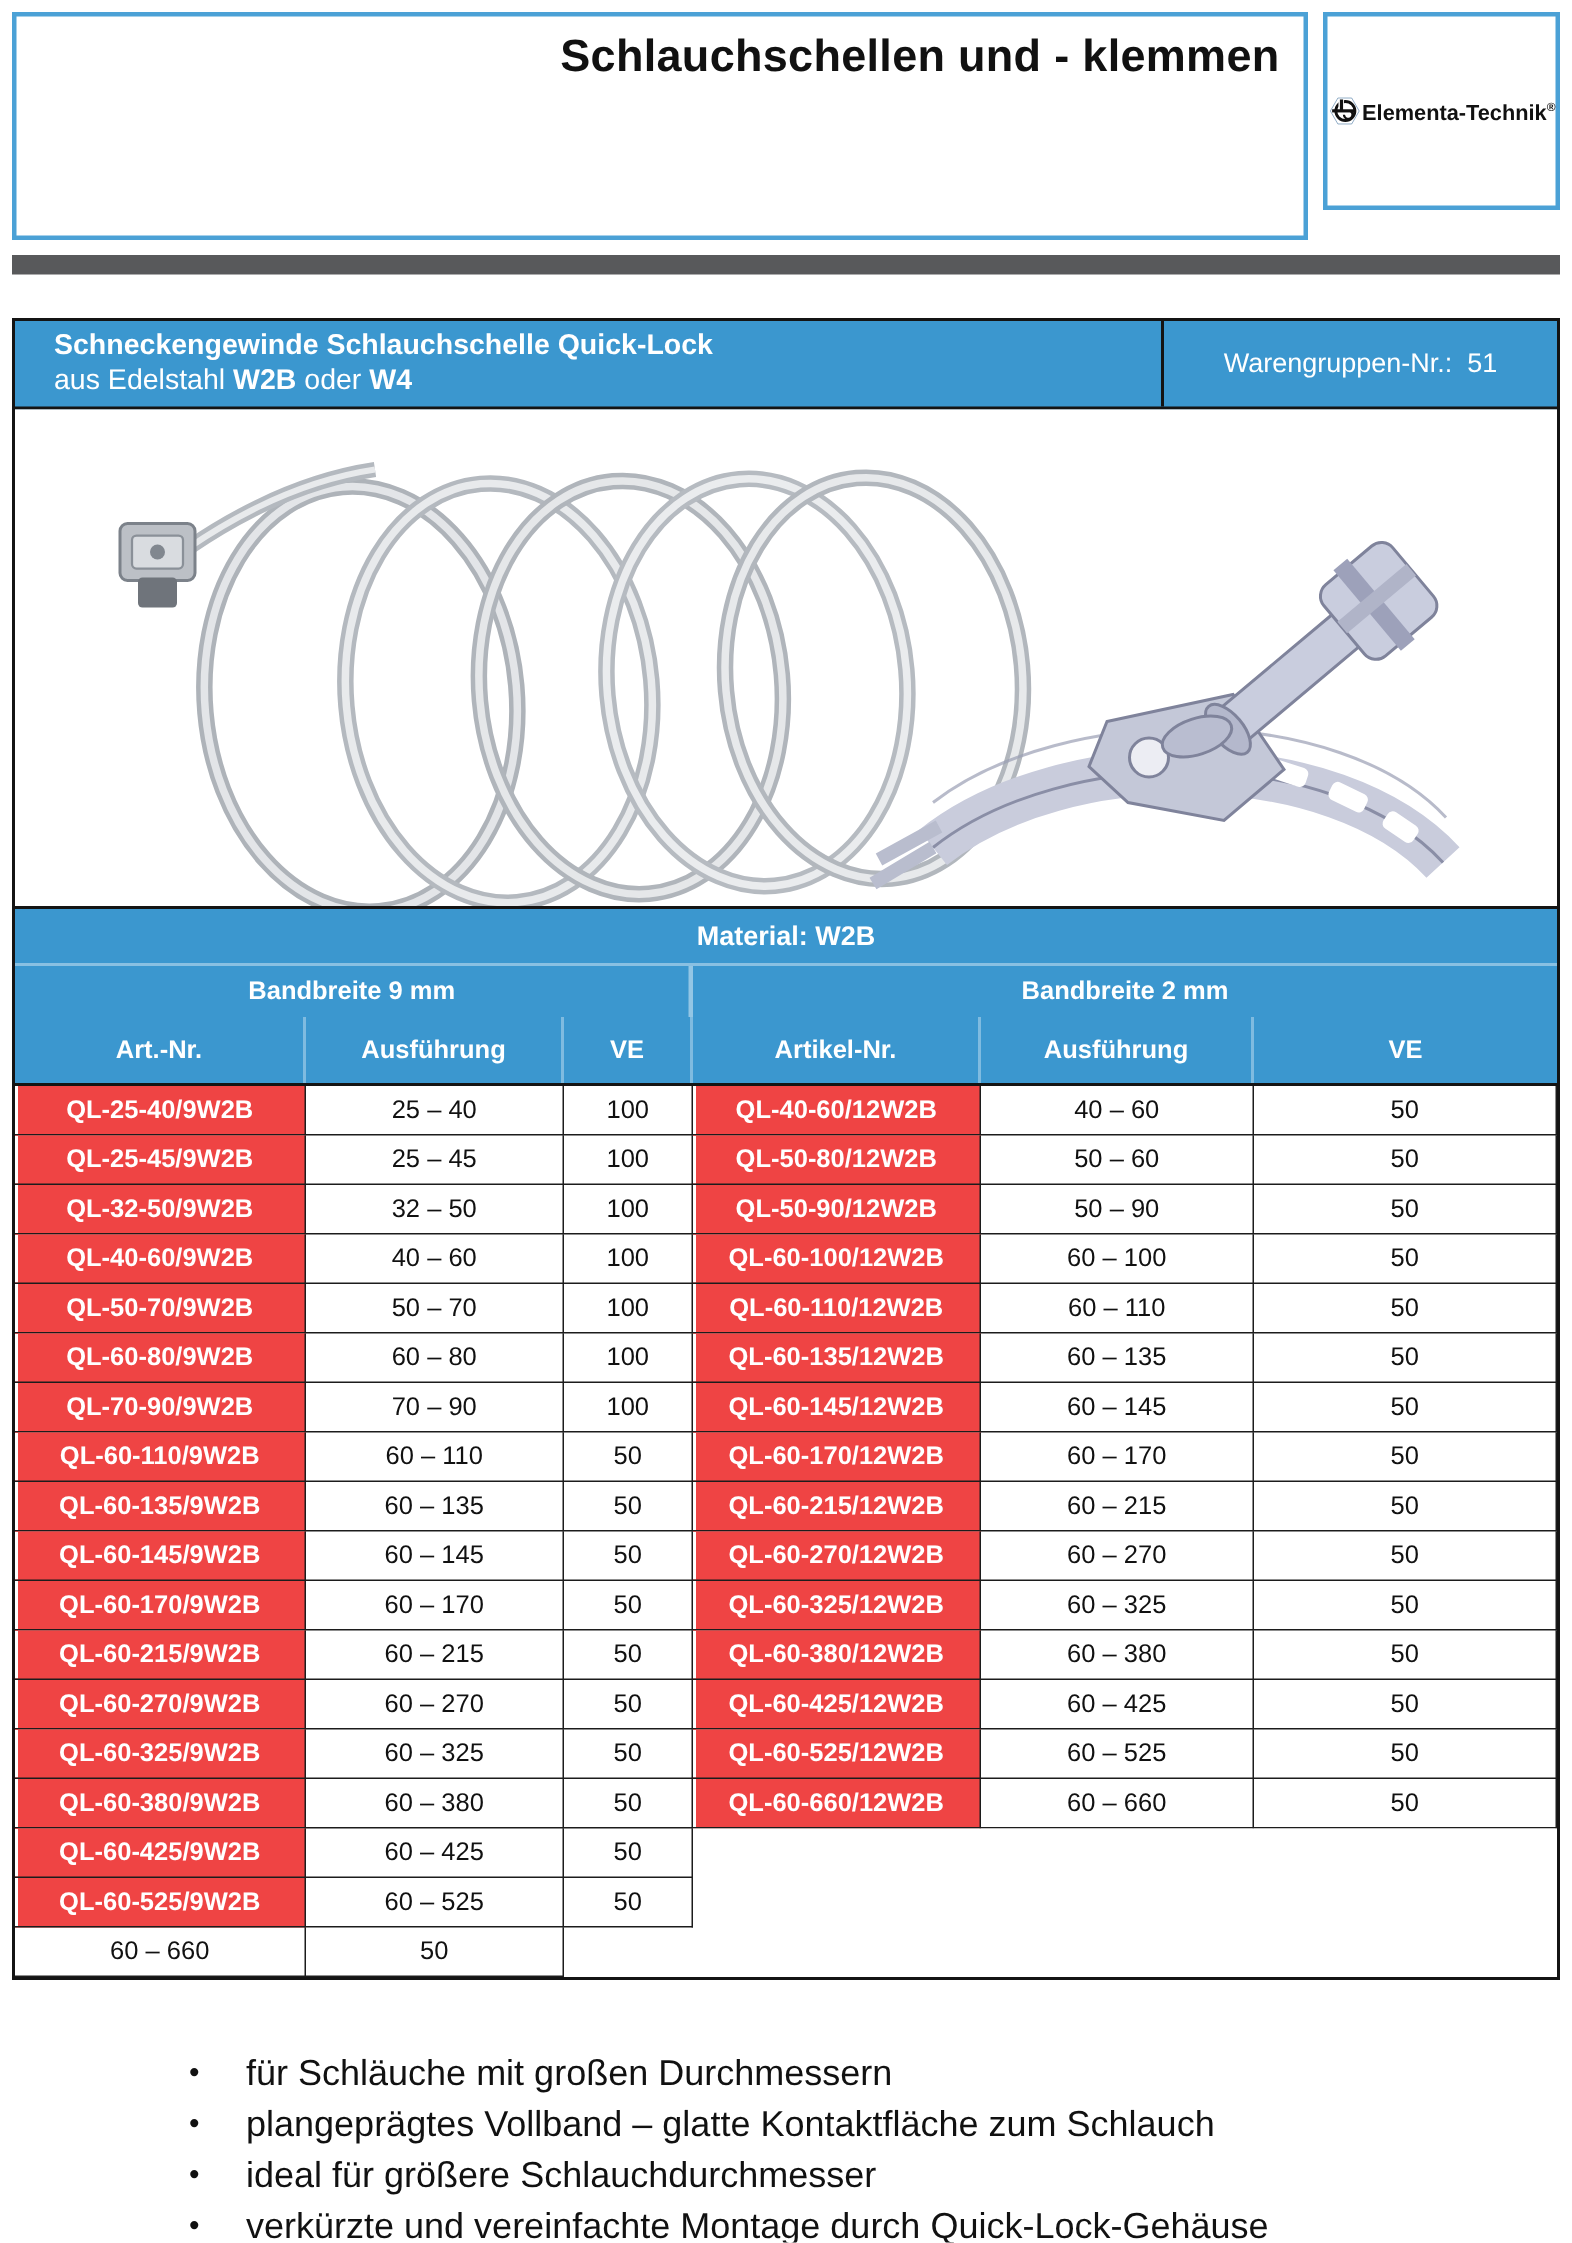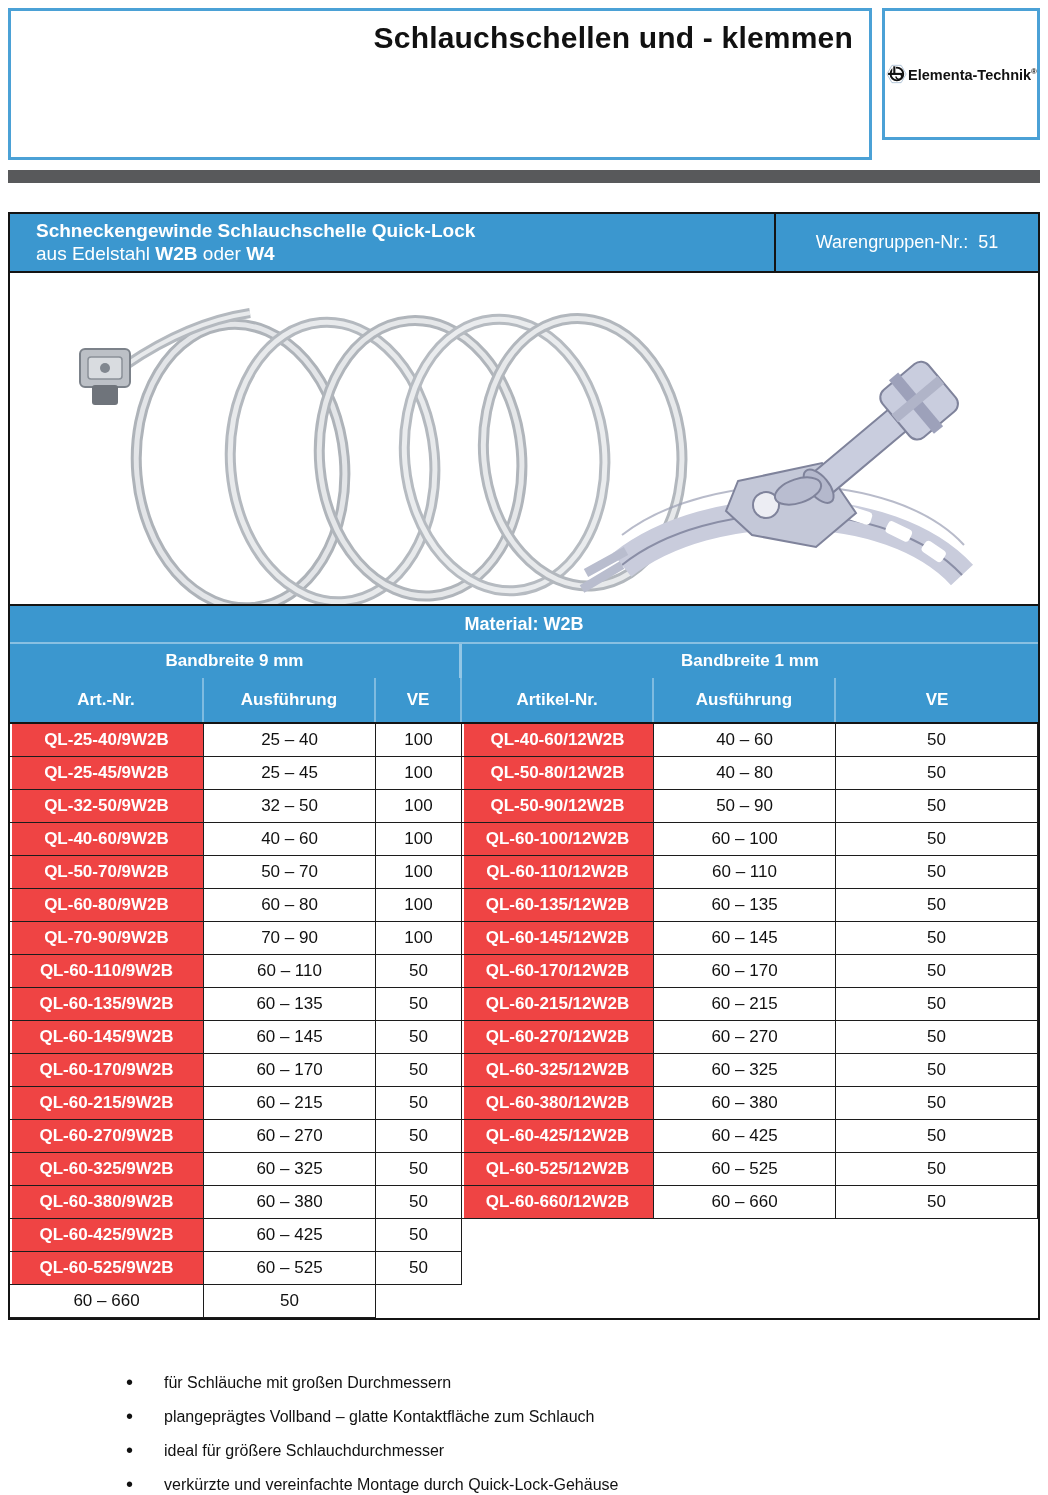--- a/index.html
+++ b/index.html
@@ -66,21 +66,21 @@
   .cell{
     display:flex;align-items:center;justify-content:center;font-size:17px;color:#111;
     border-right:1px solid #1c1c1c;border-bottom:1px solid #1c1c1c;overflow:hidden;white-space:nowrap;
   }
   .cell.blue{background:#ef4444;color:#fff;font-weight:bold;box-shadow:inset 2px 0 0 #fff;}
   .cell.empty{border-right:none;border-bottom:none;background:#fff;}
 
   
   .bullets{margin:52px 0 0 0;padding-left:118px;list-style:none;}
   .bullets li{
-    font-size:16px;color:#111;margin-bottom:13px;position:relative;padding-left:38px;line-height:21px;
+    font-size:24px;color:#111;margin-bottom:13px;position:relative;padding-left:38px;line-height:21px;
   }
   .bullets li::before{
     content:"•";position:absolute;left:0;top:0;font-size:20px;color:#111;
   }
 </style>
 </head>
 <body>
 
 <div class="page">
 
@@ -159,21 +159,21 @@
           </g>
           <ellipse cx="788" cy="218" rx="24" ry="12" fill="#b9bdd0" stroke="#7f839b" stroke-width="2" transform="rotate(-18 788 218)"></ellipse>
         </g>
       </svg>
     </div>
 
     <div class="material-row">Material: W2B</div>
 
     <div class="band-row">
       <div class="band-cell sep">Bandbreite 9 mm</div>
-      <div class="band-cell">Bandbreite 1 mm</div>
+      <div class="band-cell">Bandbreite 2 mm</div>
     </div>
 
     <div class="colhead-row">
       <div class="colhead">Art.-Nr.</div>
       <div class="colhead">Ausführung</div>
       <div class="colhead">VE</div>
       <div class="colhead">Artikel-Nr.</div>
       <div class="colhead">Ausführung</div>
       <div class="colhead">VE</div>
     </div>
@@ -182,21 +182,21 @@
         <div class="cell blue">QL-25-40/9W2B</div>
         <div class="cell">25 – 40</div>
         <div class="cell">100</div>
         <div class="cell blue">QL-40-60/12W2B</div>
         <div class="cell">40 – 60</div>
         <div class="cell">50</div>
         <div class="cell blue">QL-25-45/9W2B</div>
         <div class="cell">25 – 45</div>
         <div class="cell">100</div>
         <div class="cell blue">QL-50-80/12W2B</div>
-        <div class="cell">40 – 80</div>
+        <div class="cell">50 – 60</div>
         <div class="cell">50</div>
         <div class="cell blue">QL-32-50/9W2B</div>
         <div class="cell">32 – 50</div>
         <div class="cell">100</div>
         <div class="cell blue">QL-50-90/12W2B</div>
         <div class="cell">50 – 90</div>
         <div class="cell">50</div>
         <div class="cell blue">QL-40-60/9W2B</div>
         <div class="cell">40 – 60</div>
         <div class="cell">100</div>

